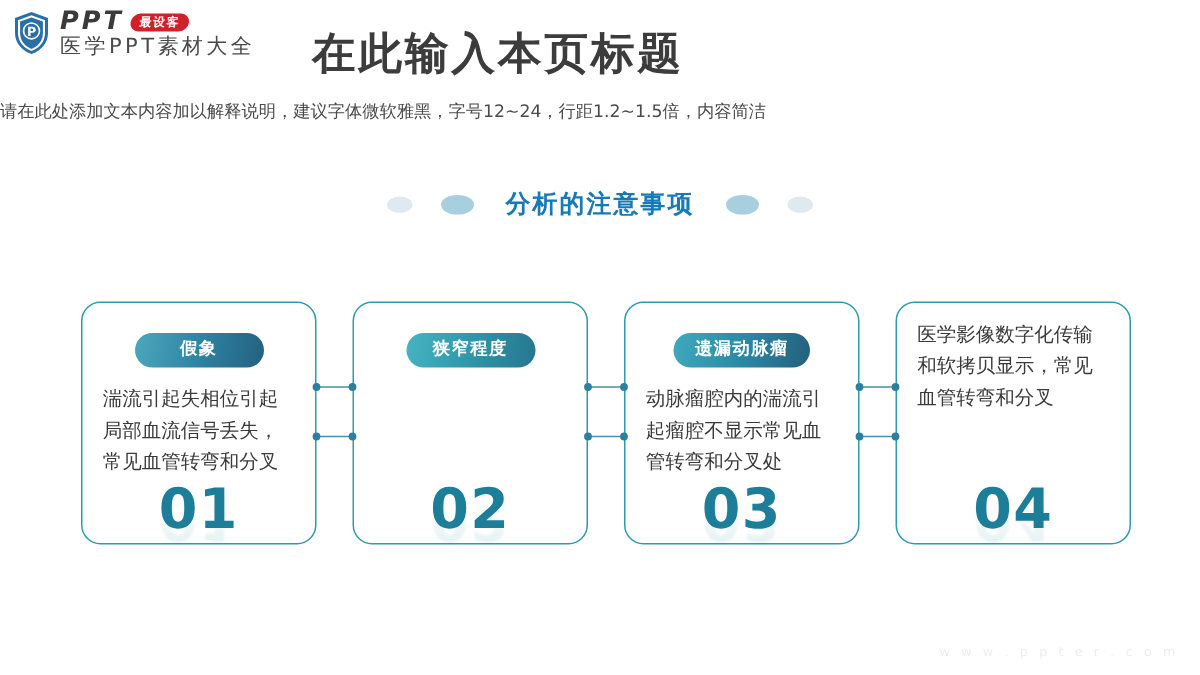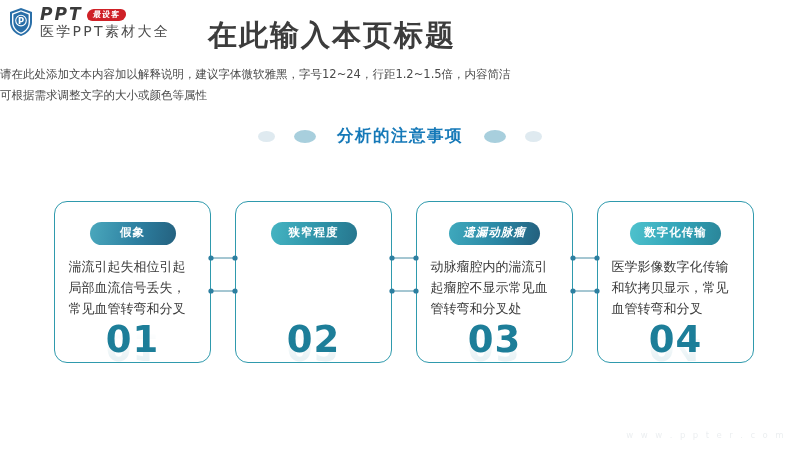--- a/index.html
+++ b/index.html
@@ -162,21 +162,20 @@
     letter-spacing: 1px;
     text-align: center;
     line-height: 1;
     box-sizing: border-box;
   }
   .card:nth-child(2) .card-badge {
     background: linear-gradient(100deg, #45b4c2 0%, #2e93a8 55%, #27768e 100%);
   }
   .card:nth-child(3) .card-badge {
     background: linear-gradient(100deg, #3fa9bd 0%, #2a86a3 55%, #235f7d 100%);
-    font-style: italic;
   }
   .card:nth-child(4) .card-badge {
     background: linear-gradient(100deg, #4fc2cd 0%, #31a3b7 55%, #2a8599 100%);
   }
   .card-body {
     margin-top: 11px;
     width: 128px;
     font-size: 13px;
     color: #3a3a3a;
     line-height: 1.62;
@@ -254,21 +253,20 @@
       <span class="logo-badge">最设客</span>
     </span>
     <span class="logo-sub">医学PPT素材大全</span>
   </span>
 </div>
 
 <div class="page-title">在此输入本页标题</div>
 
 <div class="page-subtitle">
   <span class="line">请在此处添加文本内容加以解释说明，建议字体微软雅黑，字号12~24，行距1.2~1.5倍，内容简洁</span>
-  <span class="line">可根据需求调整文字的大小或颜色等属性</span>
 </div>
 
 <div class="section-heading">
   <span class="deco-oval deco-far"></span>
   <span class="deco-oval deco-near"></span>
   <span class="section-heading-text">分析的注意事项</span>
   <span class="deco-oval deco-near"></span>
   <span class="deco-oval deco-far"></span>
 </div>
 
@@ -288,21 +286,20 @@
   </div>
 
   <div class="card">
     <div class="card-badge">遗漏动脉瘤</div>
     <div class="card-body">动脉瘤腔内的湍流引起瘤腔不显示常见血管转弯和分叉处</div>
     <div class="card-number">03</div>
     <div class="card-reflection">03</div>
   </div>
 
   <div class="card">
-    <div class="card-badge">数字化传输</div>
     <div class="card-body">医学影像数字化传输和软拷贝显示，常见血管转弯和分叉</div>
     <div class="card-number">04</div>
     <div class="card-reflection">04</div>
   </div>
 
 </div>
 
 <svg class="connectors" viewBox="0 0 700 162" width="700" height="162">
   <g stroke="#4b8ea5" stroke-width="1" fill="#2d7fa0">
 

